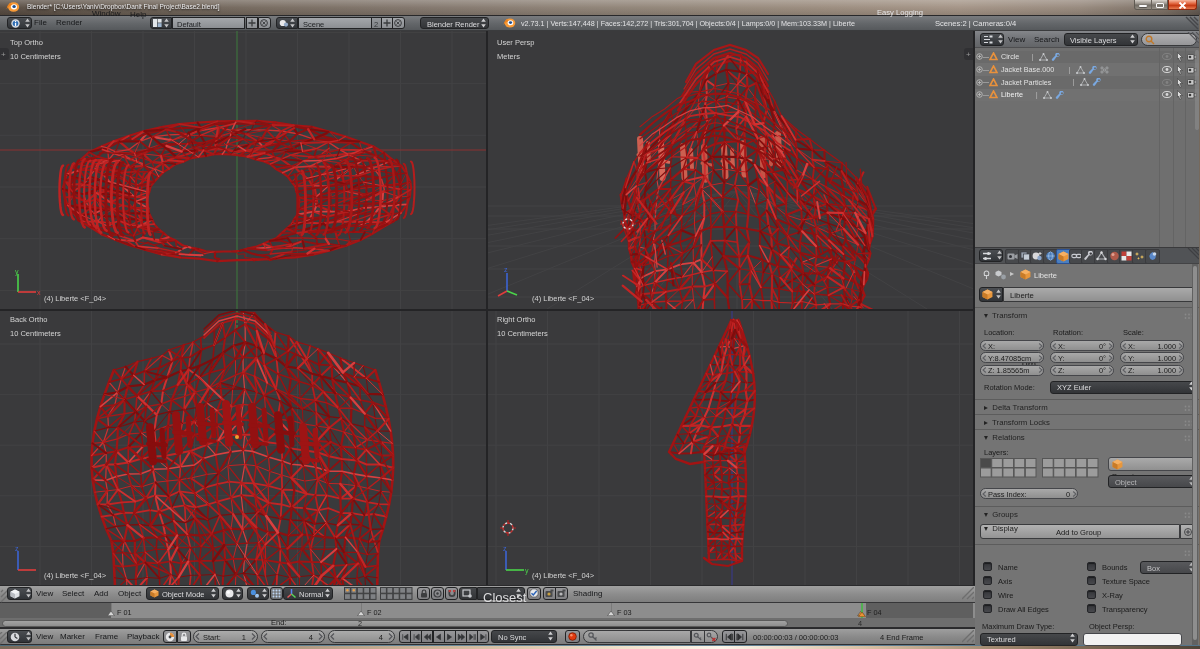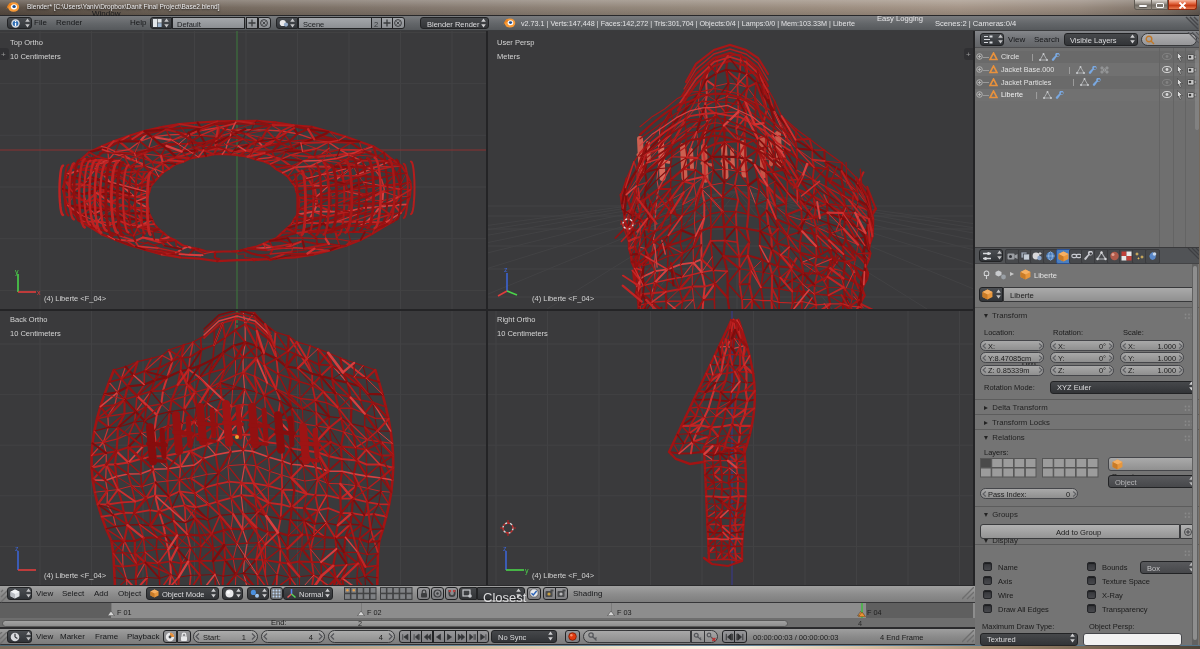--- a/index.html
+++ b/index.html
@@ -36,21 +36,21 @@
       <rect x="3.9" y="1.9" width="1.3" height="1.3" fill="#fff"></rect>
       <rect x="3.9" y="3.9" width="1.3" height="3.2" fill="#fff"></rect>
     </svg>
 <svg style="position:absolute;left:24px;top:17px" width="7" height="12" viewBox="0 0 7 12">
       <path d="M3.5 1.5 L5.8 4.8 L1.2 4.8 Z" fill="#c4c4c6"></path>
       <path d="M3.5 10.5 L1.2 7.2 L5.8 7.2 Z" fill="#c4c4c6"></path>
     </svg>
 <div class="txt hdrtxt" style="left:34px;top:18px">File</div>
 <div class="txt hdrtxt" style="left:56px;top:18px">Render</div>
 <div class="txt hdrtxt" style="left:92px;top:9px">Window</div>
-<div class="txt hdrtxt" style="left:130px;top:18px">Help</div>
+<div class="txt hdrtxt" style="left:130px;top:10px">Help</div>
 <div class="ab" style="left:150px;top:17px;width:22px;height:12px;background:linear-gradient(#4b4e52,#313438);border:1px solid #222325;border-radius:3px 0 0 3px"></div>
 <svg class="ab" style="left:153px;top:19px" width="9" height="8" viewBox="0 0 9 8">
       <rect x="0" y="0" width="4" height="8" fill="#e2e6ea"></rect>
       <rect x="4.6" y="0" width="4" height="3.6" fill="#e2e6ea"></rect>
       <rect x="4.6" y="4.2" width="4" height="3.8" fill="#9fb6d0"></rect>
     </svg>
 <svg style="position:absolute;left:163px;top:17px" width="7" height="12" viewBox="0 0 7 12">
       <path d="M3.5 1.5 L5.8 4.8 L1.2 4.8 Z" fill="#c4c4c6"></path>
       <path d="M3.5 10.5 L1.2 7.2 L5.8 7.2 Z" fill="#c4c4c6"></path>
     </svg>
@@ -93,21 +93,21 @@
       <path d="M3.5 1.5 L5.8 4.8 L1.2 4.8 Z" fill="#cfcfd1"></path>
       <path d="M3.5 10.5 L1.2 7.2 L5.8 7.2 Z" fill="#cfcfd1"></path>
     </svg>
 <svg class="ab" style="left:503px;top:17px" width="13" height="12" viewBox="0 0 13 12">
 <ellipse cx="7" cy="6" rx="5.3" ry="4.6" fill="#f79a37"></ellipse>
 <path d="M0.5 8 Q3 4.0 7 4.6 L3.8 1.9 Q0.9 4.3 0.5 8Z" fill="#ef831d"></path>
 <ellipse cx="7.4" cy="5.8" rx="2.9" ry="2.5" fill="#fdfdfd"></ellipse>
 <ellipse cx="7.5" cy="5.6" rx="1.6" ry="1.4" fill="#1c4a8c"></ellipse>
     </svg>
 <div class="txt" style="left:521px;top:18.5px;font-size:7.2px;color:#e4e4e6">v2.73.1 | Verts:147,448 | Faces:142,272 | Tris:301,704 | Objects:0/4 | Lamps:0/0 | Mem:103.33M | Liberte</div>
-<div class="txt" style="left:877px;top:14px;font-size:7.6px;color:#e4e4e6">Easy Logging</div>
+<div class="txt" style="left:877px;top:8px;font-size:7.6px;color:#e4e4e6">Easy Logging</div>
 <div class="txt" style="left:935px;top:18.5px;font-size:7.6px;color:#e4e4e6">Scenes:2 | Cameras:0/4</div>
 <svg class="ab" style="left:1184px;top:16px" width="15" height="14" viewBox="0 0 15 14">
       <path d="M6 1 L14 9 M10 1 L14 5 M2 1 L14 13" stroke="#46474a" stroke-width="1.4"></path>
     </svg>
 <div class="ab" style="left:0;top:31px;width:975px;height:554px;background:#3a3a3c"></div>
 <svg class="ab" style="left:0;top:31px" width="486" height="278" viewBox="0 0 486 278">
       <line x1="40" y1="0" x2="40" y2="278" stroke="#424244" stroke-width="1"></line>
       <line x1="91.5" y1="0" x2="91.5" y2="278" stroke="#424244" stroke-width="1"></line>
       <line x1="143" y1="0" x2="143" y2="278" stroke="#424244" stroke-width="1"></line>
       <line x1="194.5" y1="0" x2="194.5" y2="278" stroke="#424244" stroke-width="1"></line>
@@ -1272,21 +1272,21 @@
 <div class="ab" style="left:1120px;top:352.4px;width:64px;height:11px;background:linear-gradient(#a9a9a9,#8f8f8f);border:1px solid #45464a;border-radius:6px"></div>
     <div class="txt" style="left:1128px;top:353.9px;font-size:7.4px;color:#1c1c1c">Y:</div>
     <div class="txt" style="left:1176px;top:353.9px;font-size:7.4px;color:#1c1c1c;transform:translateX(-100%)">1.000</div>
     <svg class="ab" style="left:1121.5px;top:354.9px" width="5" height="6" viewBox="0 0 5 6">
       <path d="M3.8 0.5 L1 3 L3.8 5.5" fill="none" stroke="#5f6064" stroke-width="1.1"></path>
     </svg>
     <svg class="ab" style="left:1177.5px;top:354.9px" width="5" height="6" viewBox="0 0 5 6">
       <path d="M1.2 0.5 L4 3 L1.2 5.5" fill="none" stroke="#5f6064" stroke-width="1.1"></path>
     </svg>
 <div class="ab" style="left:980px;top:364.8px;width:64px;height:11px;background:linear-gradient(#a9a9a9,#8f8f8f);border:1px solid #45464a;border-radius:6px"></div>
-    <div class="txt" style="left:988px;top:366.3px;font-size:7.4px;color:#1c1c1c">Z: 0.85339m</div>
+    <div class="txt" style="left:988px;top:366.3px;font-size:7.4px;color:#1c1c1c">Z: 1.85565m</div>
     <svg class="ab" style="left:981.5px;top:367.3px" width="5" height="6" viewBox="0 0 5 6">
       <path d="M3.8 0.5 L1 3 L3.8 5.5" fill="none" stroke="#5f6064" stroke-width="1.1"></path>
     </svg>
     <svg class="ab" style="left:1037.5px;top:367.3px" width="5" height="6" viewBox="0 0 5 6">
       <path d="M1.2 0.5 L4 3 L1.2 5.5" fill="none" stroke="#5f6064" stroke-width="1.1"></path>
     </svg>
 <div class="ab" style="left:1050px;top:364.8px;width:64px;height:11px;background:linear-gradient(#a9a9a9,#8f8f8f);border:1px solid #45464a;border-radius:6px"></div>
     <div class="txt" style="left:1058px;top:366.3px;font-size:7.4px;color:#1c1c1c">Z:</div>
     <div class="txt" style="left:1106px;top:366.3px;font-size:7.4px;color:#1c1c1c;transform:translateX(-100%)">0°</div>
     <svg class="ab" style="left:1051.5px;top:367.3px" width="5" height="6" viewBox="0 0 5 6">
@@ -1407,21 +1407,21 @@
       </g>
     </svg>
 <div class="ab" style="left:980px;top:524px;width:200px;height:15px;background:linear-gradient(#b2b2b2,#949494);border:1px solid #3a3b3d;border-radius:3px 0 0 3px"></div>
 <div class="txt" style="left:1056px;top:527.5px;font-size:7.6px;color:#1c1c1c">Add to Group</div>
 <div class="ab" style="left:1180px;top:524px;width:17px;height:15px;background:linear-gradient(#b2b2b2,#949494);border:1px solid #3a3b3d;border-radius:0 3px 3px 0"></div>
 <svg class="ab" style="left:1184px;top:528px" width="8" height="8" viewBox="0 0 8 8">
       <circle cx="4" cy="4" r="3.5" fill="none" stroke="#3e3f42" stroke-width="0.9"></circle>
       <path d="M4 1.8 V6.2 M1.8 4 H6.2" stroke="#3e3f42" stroke-width="1"></path>
     </svg>
 <div class="ab" style="left:975px;top:544px;width:225px;height:1px;background:#5c5c5c"></div>
-    <div class="txt" style="left:984px;top:536px;font-size:7.8px;color:#232323">▾&nbsp; Display</div>
+    <div class="txt" style="left:984px;top:524px;font-size:7.8px;color:#232323">▾&nbsp; Display</div>
     <svg class="ab" style="left:1184px;top:550px" width="10" height="7" viewBox="0 0 10 7">
       <g fill="#8a8a8a">
         <circle cx="1.5" cy="1.5" r="0.9"></circle>
         <circle cx="5" cy="1.5" r="0.9"></circle>
         <circle cx="8.5" cy="1.5" r="0.9"></circle>
         <circle cx="1.5" cy="5" r="0.9"></circle>
         <circle cx="5" cy="5" r="0.9"></circle>
         <circle cx="8.5" cy="5" r="0.9"></circle>
       </g>
     </svg>

